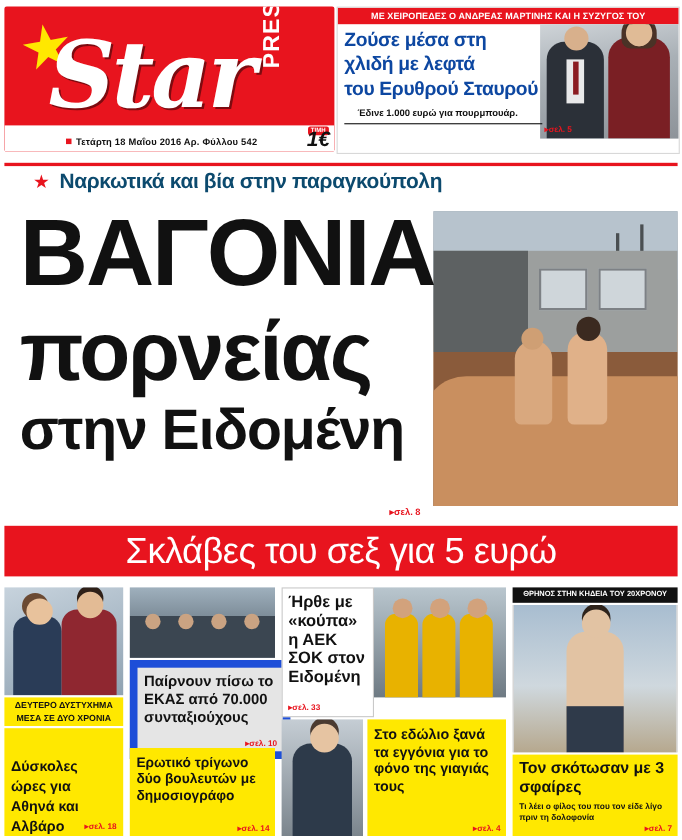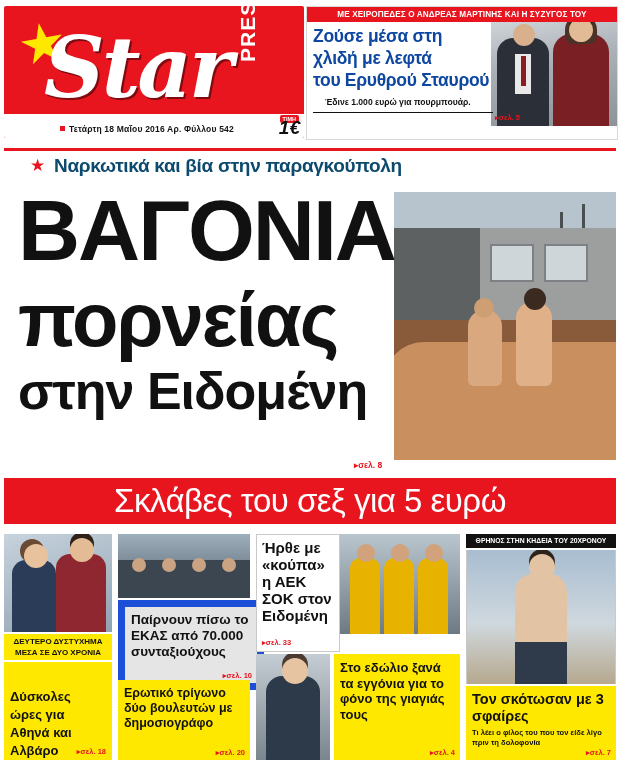--- a/index.html
+++ b/index.html
@@ -391,21 +391,21 @@
       <div class="b2p-h" style="left:44px;"></div>
       <div class="b2p-h" style="left:74px;"></div>
       <div class="b2p-h" style="left:104px;"></div>
     </div>
     <div class="box b2-text">
       <div class="t">Παίρνουν πίσω το ΕΚΑΣ από 70.000 συνταξιούχους</div>
       <div class="b2-page">▸σελ. 10</div>
     </div>
     <div class="box b3-text">
       <div class="t">Ερωτικό τρίγωνο δύο βουλευτών με δημοσιογράφο</div>
-      <div class="b2-page">▸σελ. 20</div>
+      <div class="b2-page">▸σελ. 14</div>
     </div>
 
     <div class="box b4-box">
       <div class="t">Ήρθε με «κούπα» η ΑΕΚ ΣΟΚ στον Ειδομένη</div>
       <div class="b4-page">▸σελ. 33</div>
     </div>
     <div class="box b4-photo">
       <div class="b4p-p" style="left:10px;"></div>
       <div class="b4p-p" style="left:44px;"></div>
       <div class="b4p-p" style="left:78px;"></div>

